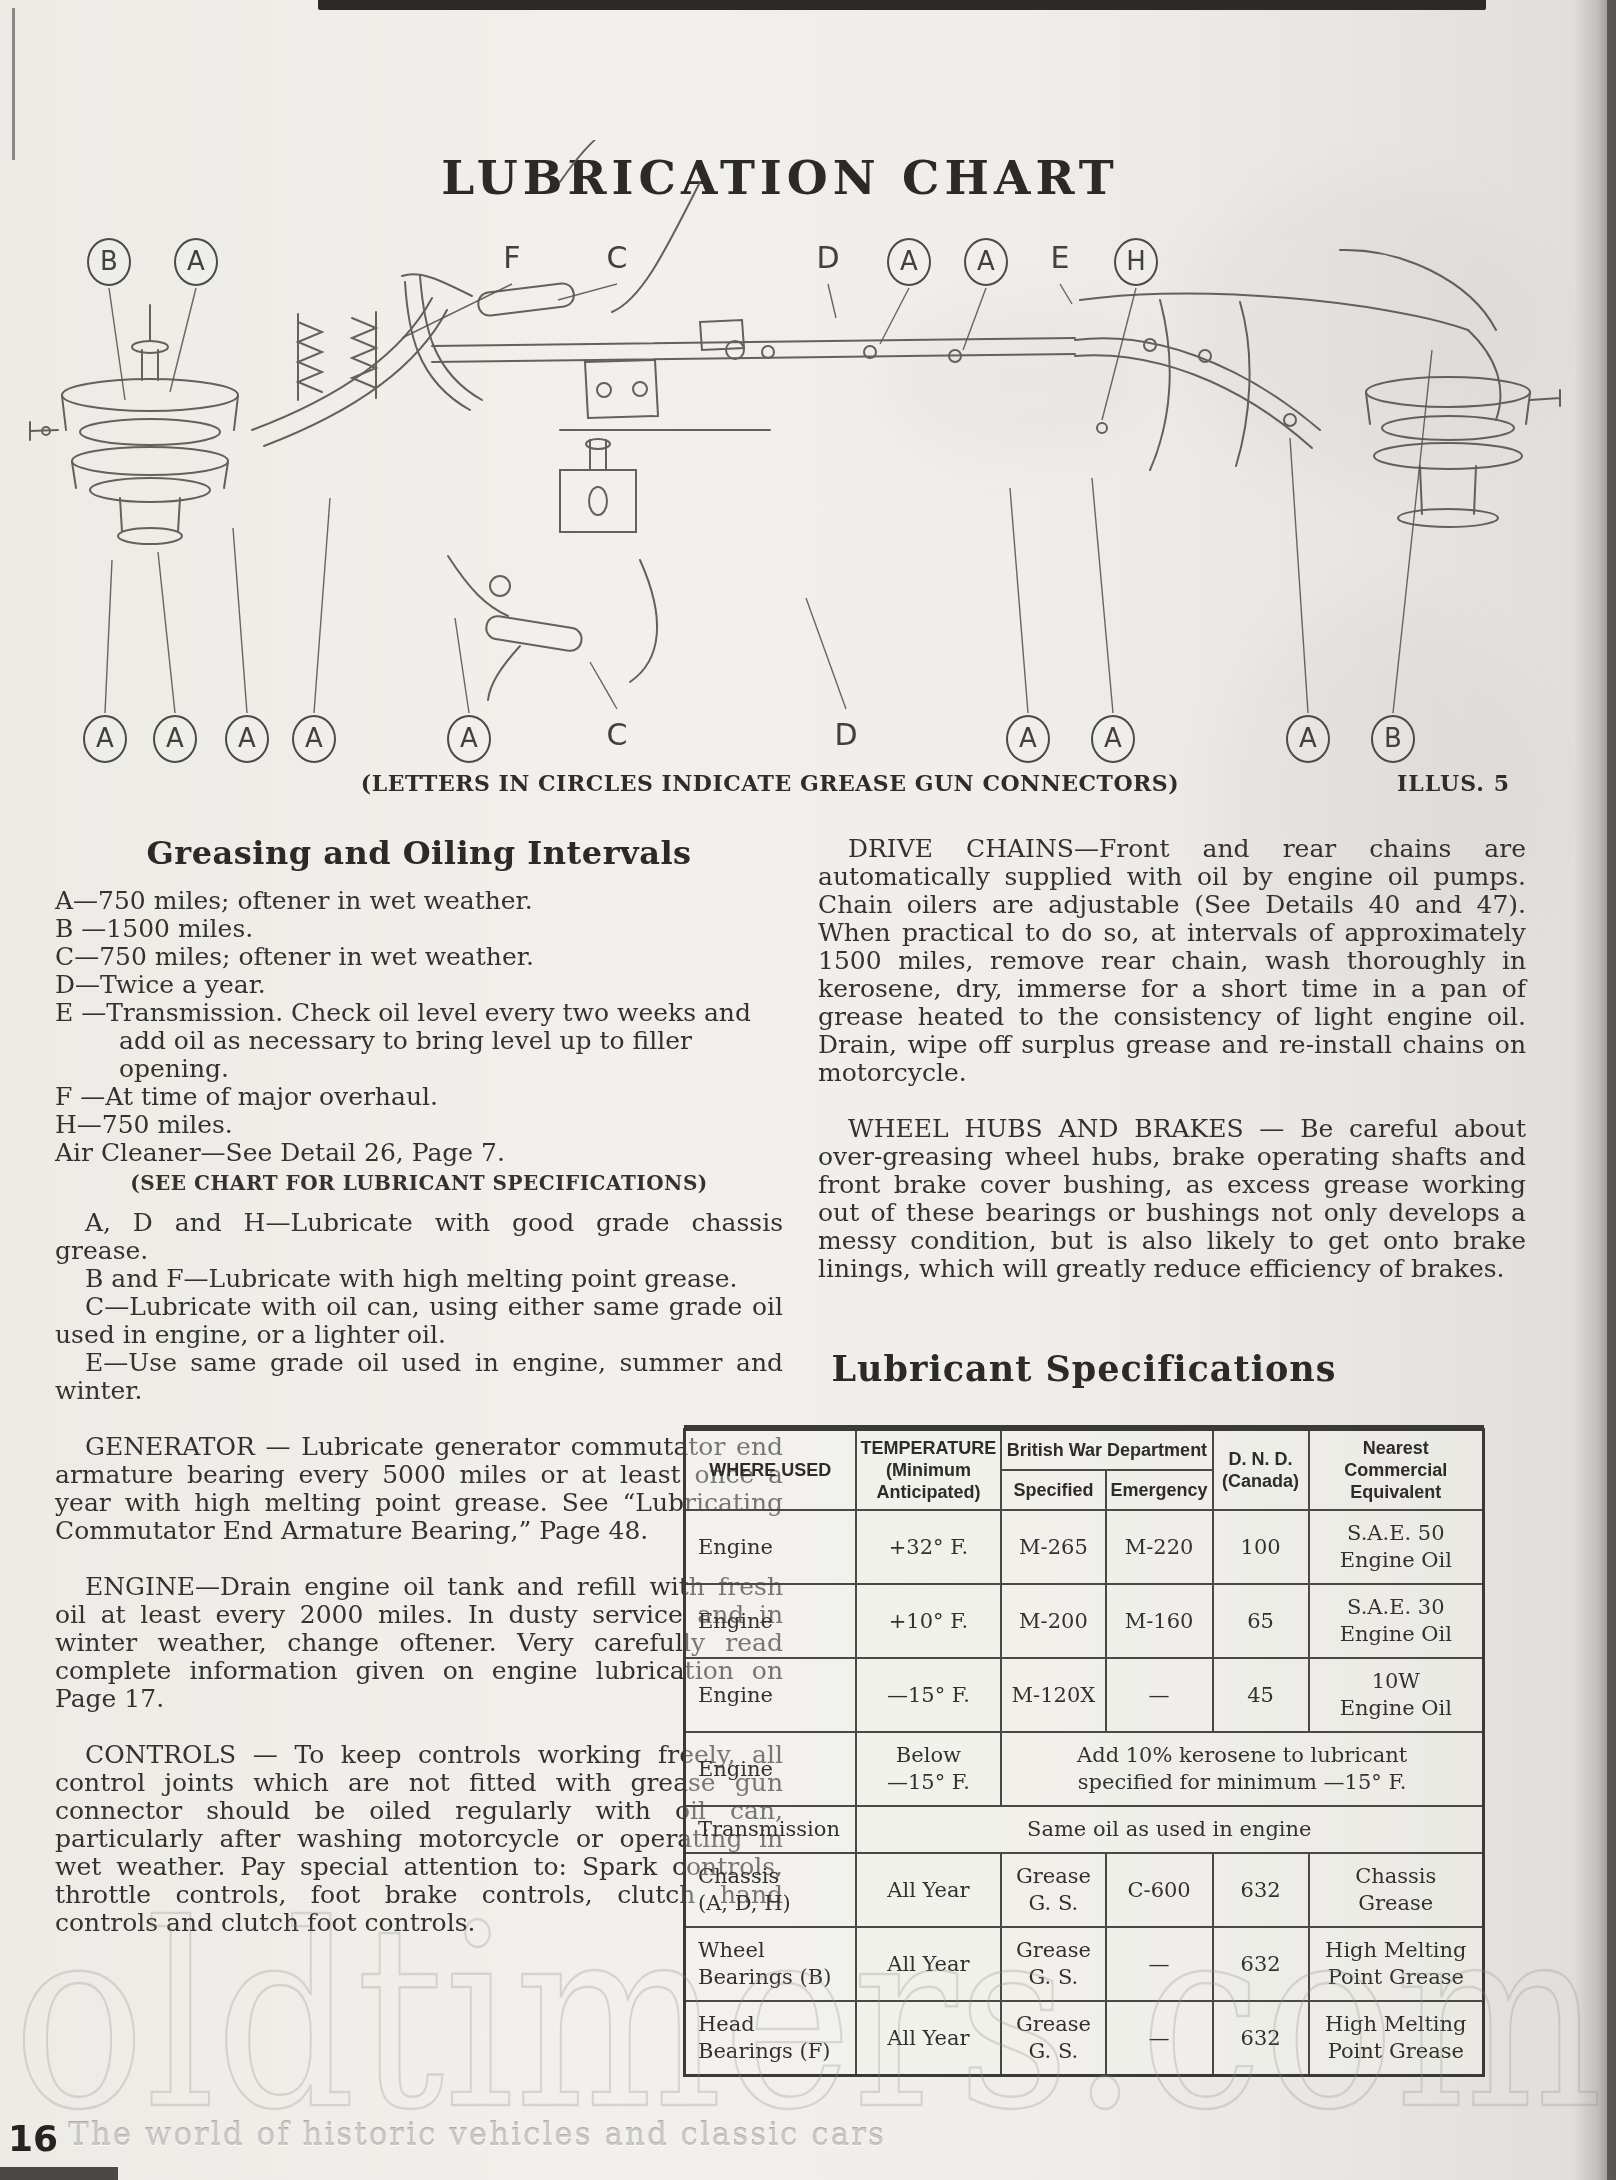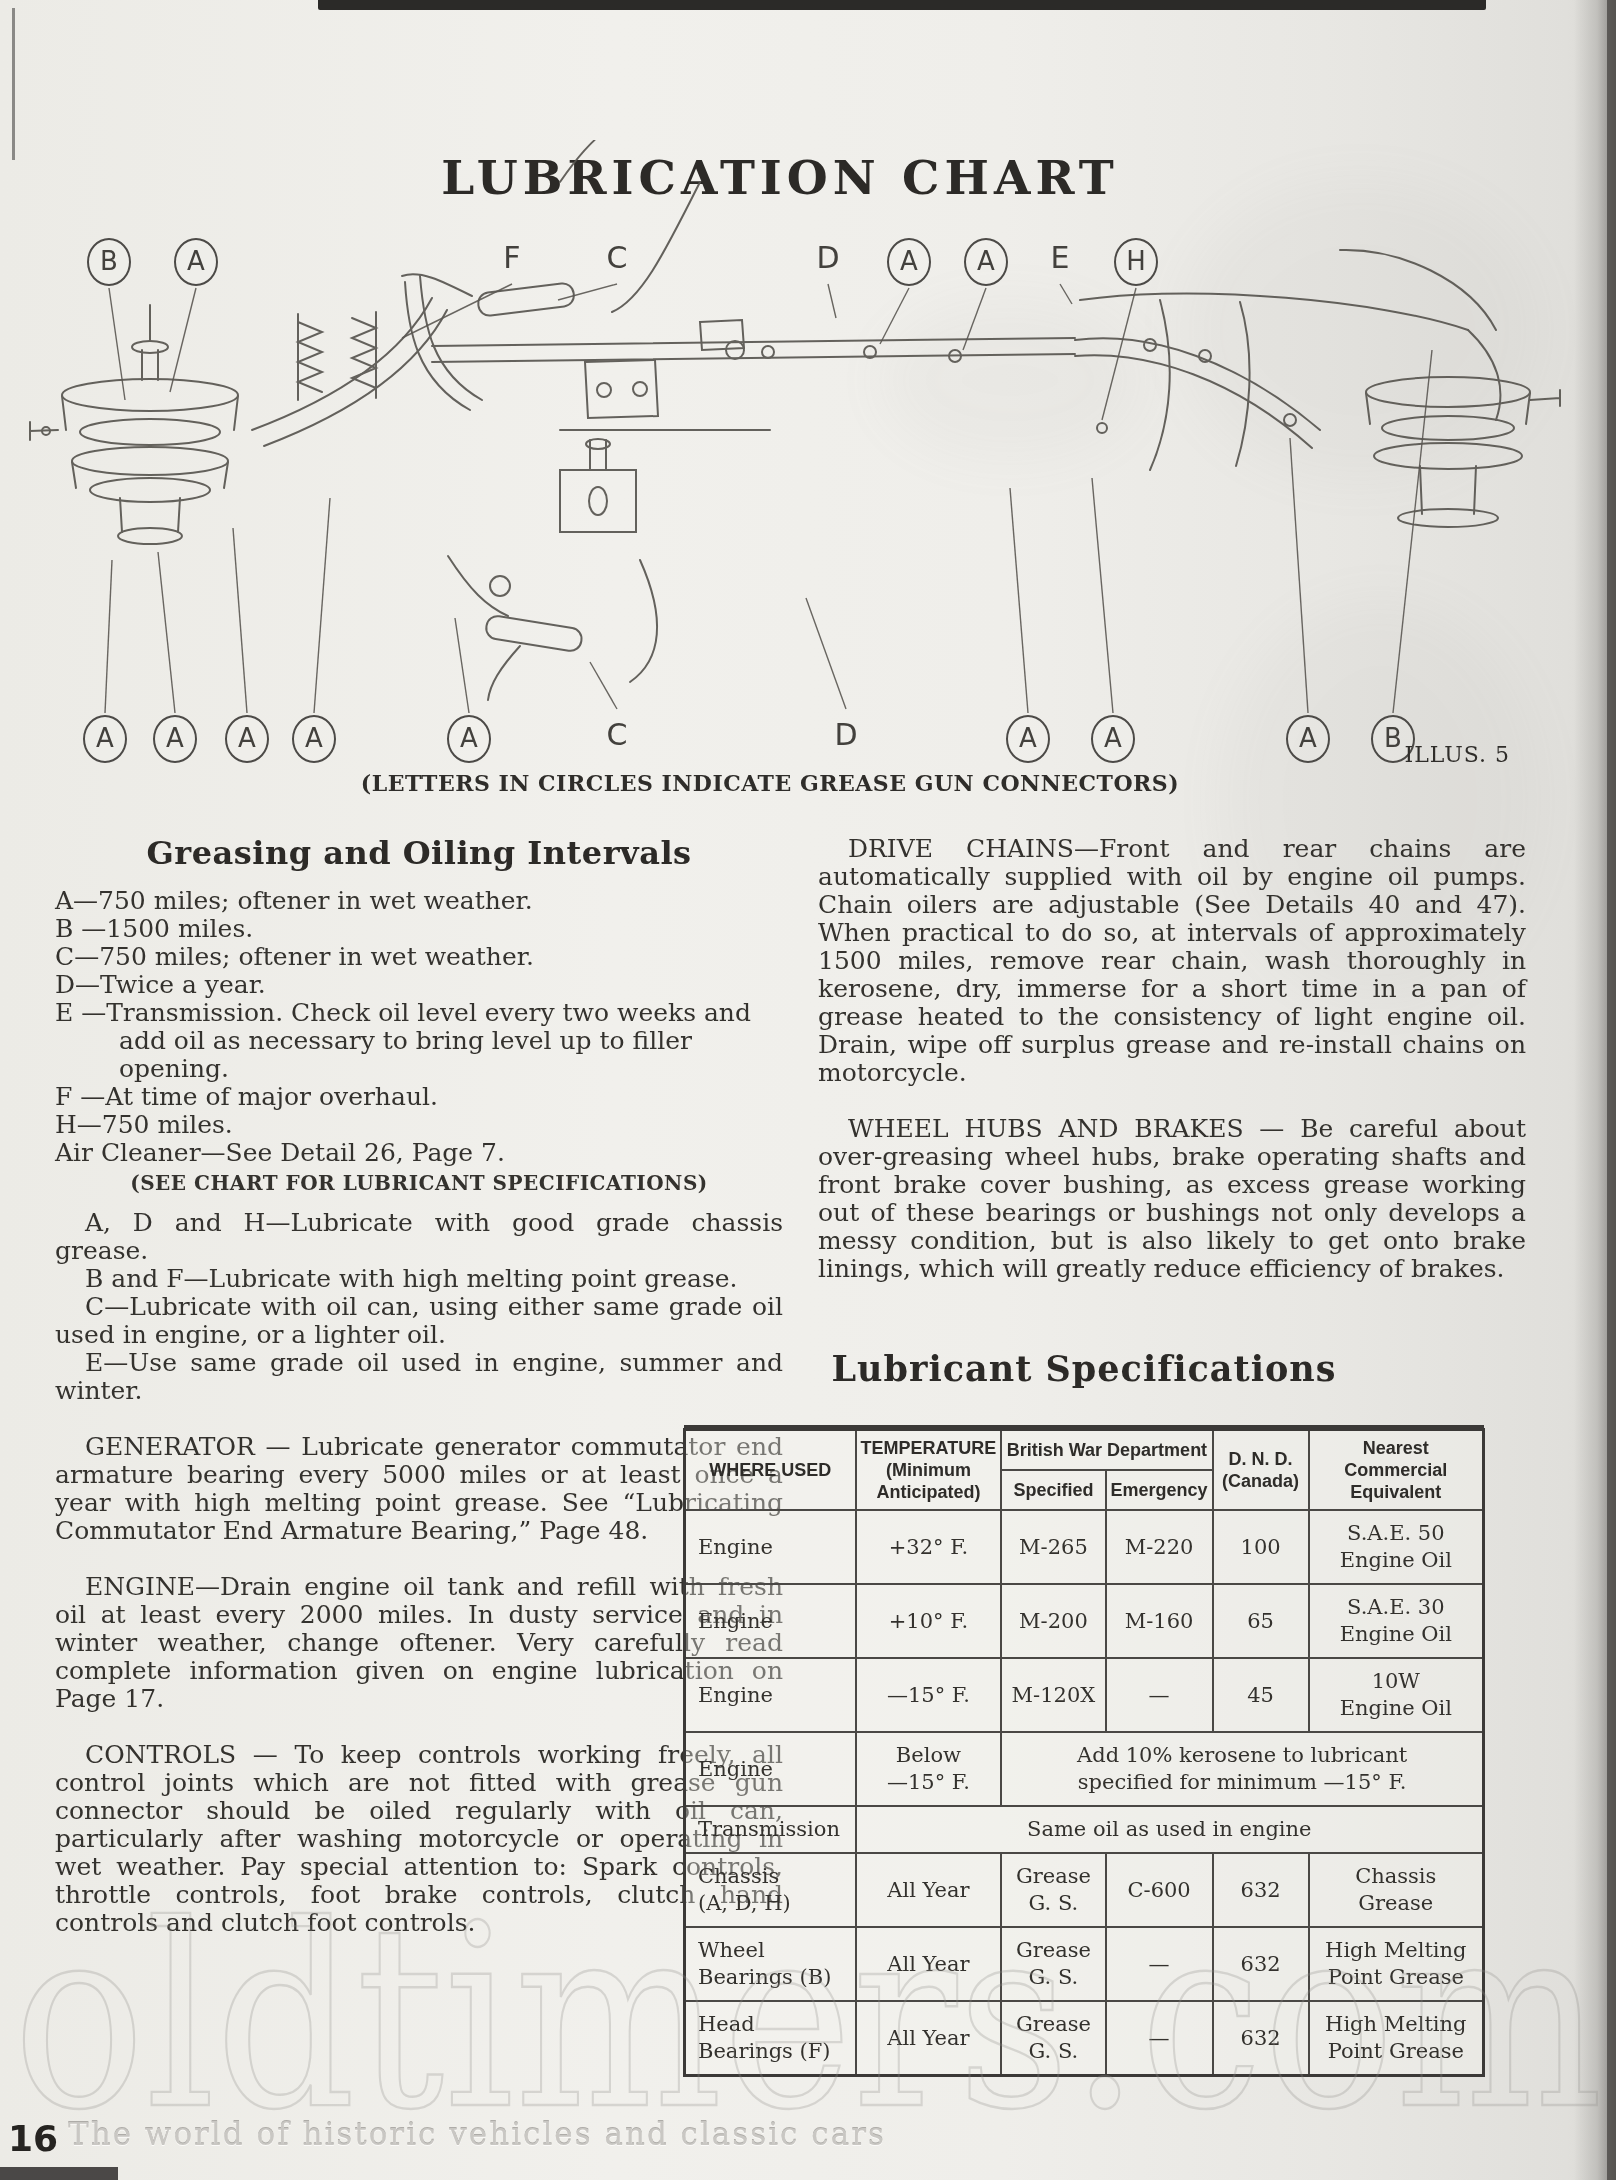--- a/index.html
+++ b/index.html
@@ -31,22 +31,22 @@
   }
   .callout.circled{
     width:40px;height:44px;border:2.5px solid #4c4a47;border-radius:50%;
     font-size:26px;line-height:42px;background:rgba(245,244,240,.25);
   }
   .diagram-caption{
     position:absolute;top:770px;left:330px;width:880px;text-align:center;
     font-size:22px;font-weight:bold;letter-spacing:.5px;color:#2f2d2a;
   }
   .illus{
-    position:absolute;top:742px;left:1360px;width:150px;text-align:right;
-    font-size:22px;font-weight:normal;letter-spacing:1px;color:#2f2d2a;
+    position:absolute;top:770px;left:1360px;width:150px;text-align:right;
+    font-size:22px;font-weight:bold;letter-spacing:1px;color:#2f2d2a;
   }
 
   .col{position:absolute;top:835px;font-size:25px;line-height:28px;text-align:justify;}
   .col-left{left:55px;width:728px;}
   .col-right{left:818px;width:708px;}
   .col h2{
     text-align:center;font-size:32px;line-height:36px;font-weight:bold;color:#2c2a27;
     margin:0 0 16px 0;letter-spacing:.5px;
   }
   .sub-note{text-align:center;font-size:20px;font-weight:bold;letter-spacing:.5px;margin:2px 0 12px 0;}

